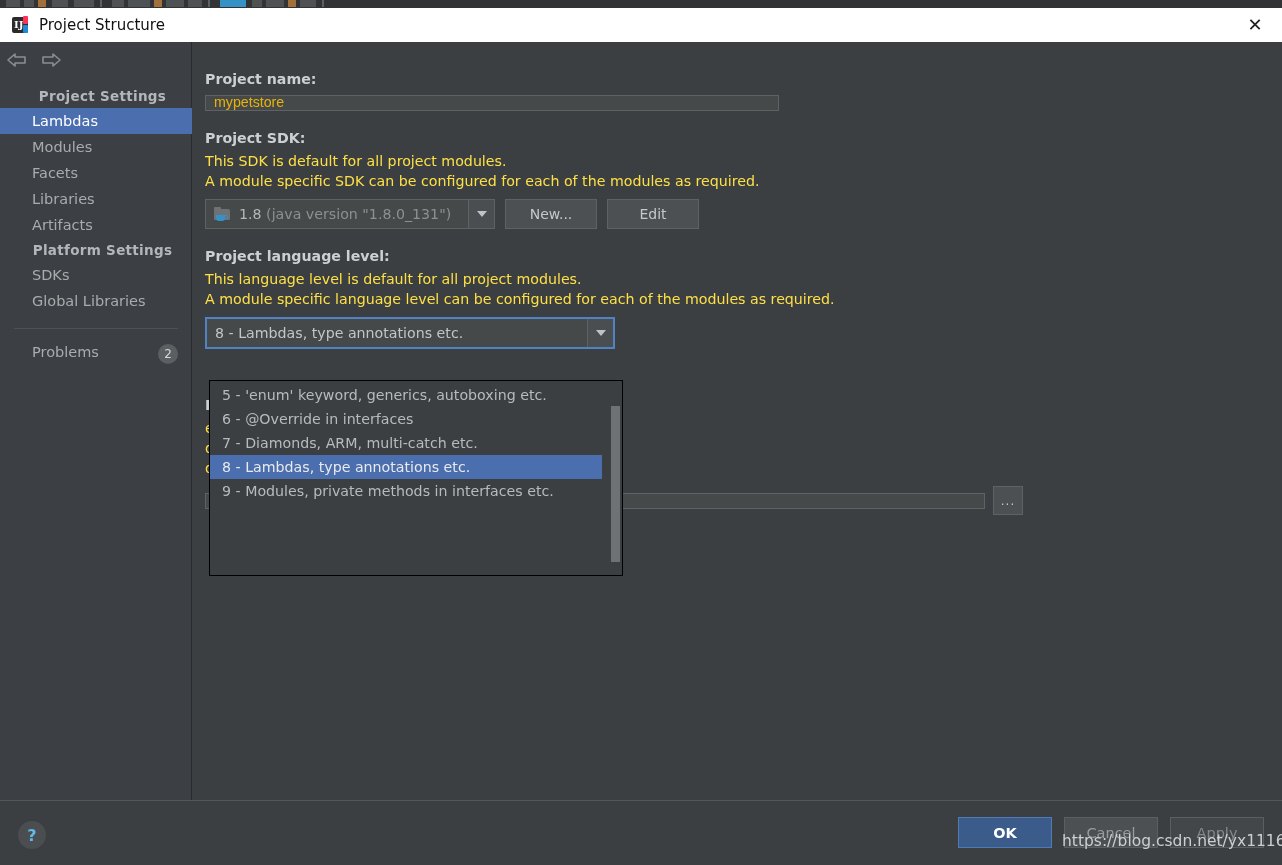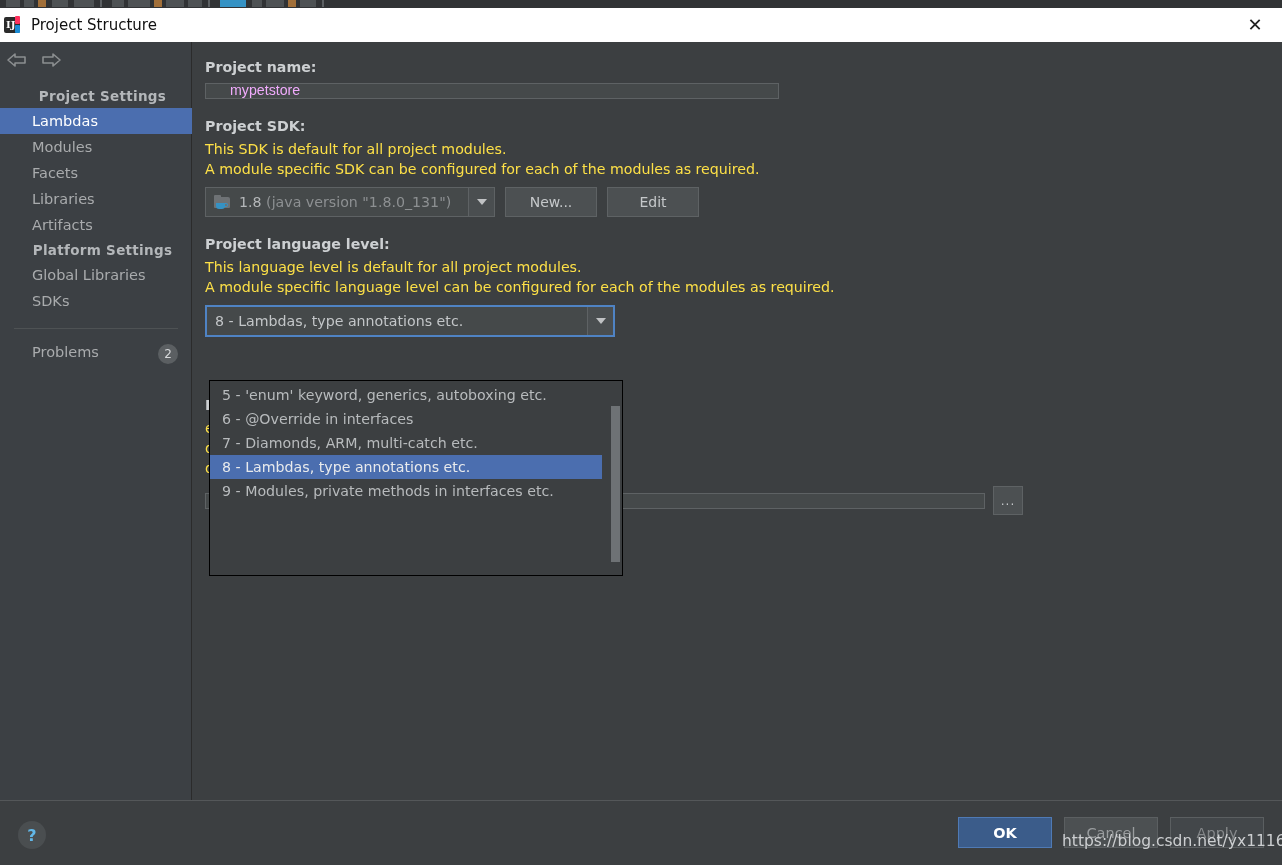--- a/index.html
+++ b/index.html
@@ -30,21 +30,21 @@
   .crumb-bit.orange { background: #a2703a; }
   .crumb-bit.sep { background: #5c6063; width: 2px; }
 
   
   .titlebar {
     position: absolute; left: 0; top: 8px; width: 1282px; height: 34px;
     background: #ffffff;
     display: flex; align-items: center;
   }
   .title-icon {
-    margin-left: 3px; width: 18px; height: 18px;
+    margin-left: 11px; width: 18px; height: 18px;
     position: relative; flex: none;
   }
   .title-icon .sq {
     position: absolute; left: 1px; top: 1px; width: 16px; height: 16px;
     background: #2b2b2b; border-radius: 2px;
   }
   .title-icon .ij {
     position: absolute; left: 3px; top: 3px; color: #ffffff;
     font-size: 10px; font-weight: bold; line-height: 12px;
     font-family: "DejaVu Serif", serif;
@@ -102,39 +102,39 @@
     height: 1px; background: #4e5254; margin: 14px 14px 10px 14px;
   }
   .side-item .badge {
     position: absolute; right: 14px; top: 5px;
     width: 20px; height: 20px; border-radius: 50%;
     background: #5b5f62; color: #d6d8da;
     font-size: 12px; line-height: 20px; text-align: center;
   }
 
   .main {
-    position: absolute; left: 193px; top: 4px; width: 1089px; height: 758px;
+    position: absolute; left: 193px; top: 16px; width: 1089px; height: 758px;
     background: #3c3f41;
     padding: 13px 18px 0 12px;
   }
 
   .lbl-bold {
     color: #cdd0d2; font-size: 14.2px; font-weight: bold;
     margin: 0 0 5px 0;
   }
   .lbl-desc {
     color: #fde047; font-size: 14.2px; line-height: 20px; margin: 0;
   }
   .gap-lg { height: 19px; }
   .gap-sm { height: 8px; }
 
   .txtfield {
     height: 16px; background: #45494a;
-    border: 1px solid #5e6264; color: #f0abfc;
-    font-size: 14.2px; line-height: 27px; padding: 0 24px;
+    border: 1px solid #5e6264; color: #eab308;
+    font-size: 14.2px; line-height: 27px; padding: 0 8px;
   }
   #project-name-field { width: 574px; }
 
   .row { display: flex; align-items: center; }
 
   .combo {
     height: 30px; background: #45494a; border: 1px solid #5e6264;
     display: flex; align-items: center; cursor: pointer;
   }
   .combo .combo-text {
@@ -317,22 +317,22 @@
 
       <div style="position:absolute;left:0;top:42px;width:192px;">
         <div class="group-head">Project Settings</div>
         <div class="side-item selected">Lambdas</div>
         <div class="side-item">Modules</div>
         <div class="side-item">Facets</div>
         <div class="side-item">Libraries</div>
         <div class="side-item">Artifacts</div>
 
         <div class="group-head">Platform Settings</div>
+        <div class="side-item">SDKs</div>
         <div class="side-item">Global Libraries</div>
-        <div class="side-item">SDKs</div>
 
         <div class="side-sep"></div>
 
         <div class="side-item">
           <span>Problems</span>
           <span class="badge">2</span>
         </div>
       </div>
     </div>
 

